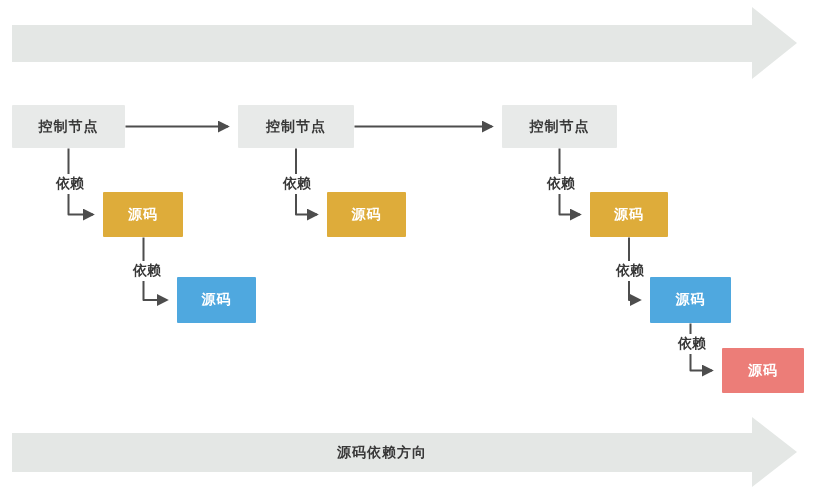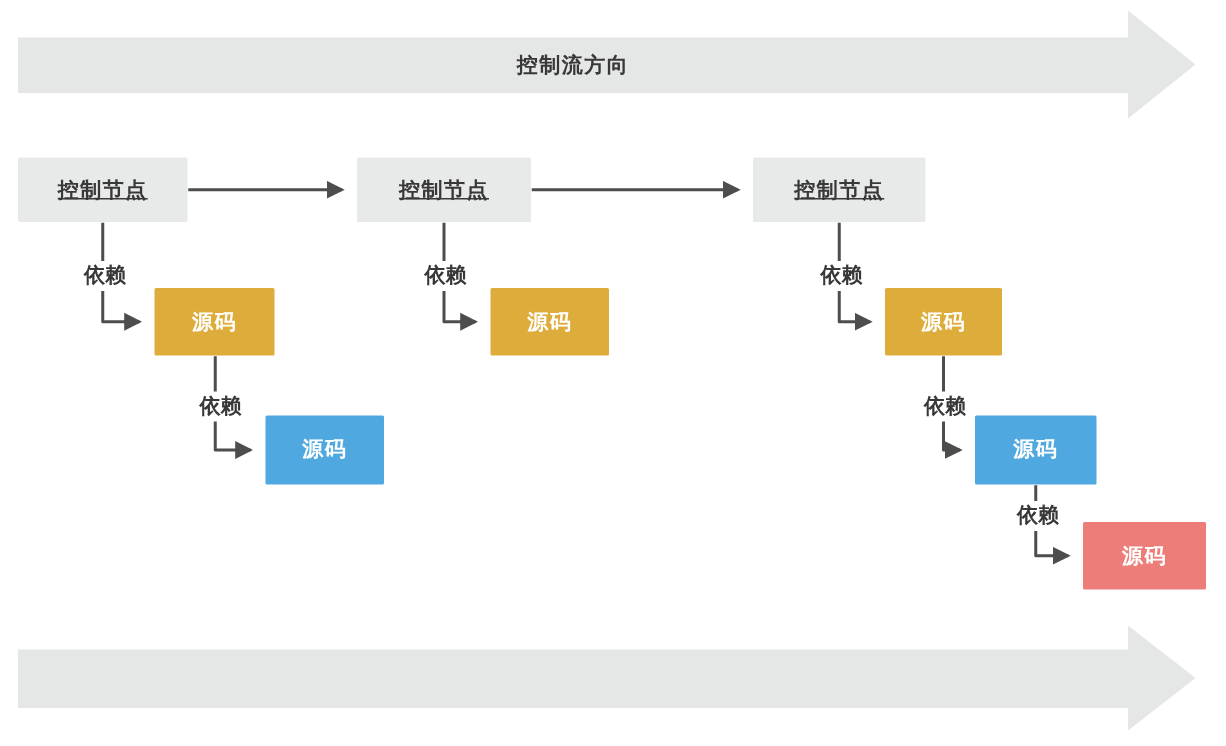--- a/index.html
+++ b/index.html
@@ -67,21 +67,20 @@
     align-items: center;
     justify-content: center;
     font-size: 14px;
     font-weight: bold;
     border-radius: 1px;
     letter-spacing: 1px;
   }
   .node.control {
     background: var(--control-node-bg);
     color: var(--text-dark);
-    text-decoration: underline;
   }
   .node.gold { background: var(--source-gold); color: var(--text-light); }
   .node.blue { background: var(--source-blue); color: var(--text-light); }
   .node.red  { background: var(--source-red);  color: var(--text-light); }
 
   #cn1 { left: 12px;  top: 105px; width: 113px; height: 43px; }
   #cn2 { left: 238px; top: 105px; width: 116px; height: 43px; }
   #cn3 { left: 502px; top: 105px; width: 115px; height: 43px; }
   #y1  { left: 103px; top: 192px; width: 80px;  height: 45px; }
   #y2  { left: 327px; top: 192px; width: 79px;  height: 45px; }
@@ -121,21 +120,20 @@
   #dl5 { left: 630px; top: 271px; }
   #dl6 { left: 692px; top: 344px; }
 </style>
 </head>
 <body>
 
 <div class="canvas">
 
   <div class="banner-band top"></div>
   <div class="banner-head top"></div>
-  <div class="banner-label top">控制流方向</div>
 
   <svg class="connectors" viewBox="0 0 817 497">
     <defs>
       <marker id="arrow" viewBox="0 0 10 10" refX="8.5" refY="5" markerWidth="6" markerHeight="6" orient="auto">
         <path d="M0,0 L10,5 L0,10 Z" fill="#4d4d4d"></path>
       </marker>
     </defs>
     <path class="edge" d="M125.5,126.5 H228" marker-end="url(#arrow)"></path>
     <path class="edge" d="M354.5,126.5 H492" marker-end="url(#arrow)"></path>
     <path class="edge" d="M68.5,148.5 V214.5 H93" marker-end="url(#arrow)"></path>
@@ -159,14 +157,15 @@
 
   <div id="dl1" class="dep-label">依赖</div>
   <div id="dl2" class="dep-label">依赖</div>
   <div id="dl3" class="dep-label">依赖</div>
   <div id="dl4" class="dep-label">依赖</div>
   <div id="dl5" class="dep-label">依赖</div>
   <div id="dl6" class="dep-label">依赖</div>
 
   <div class="banner-band bottom"></div>
   <div class="banner-head bottom"></div>
+  <div class="banner-label bottom">源码依赖方向</div>
 
 </div>
 
 </body></html>

